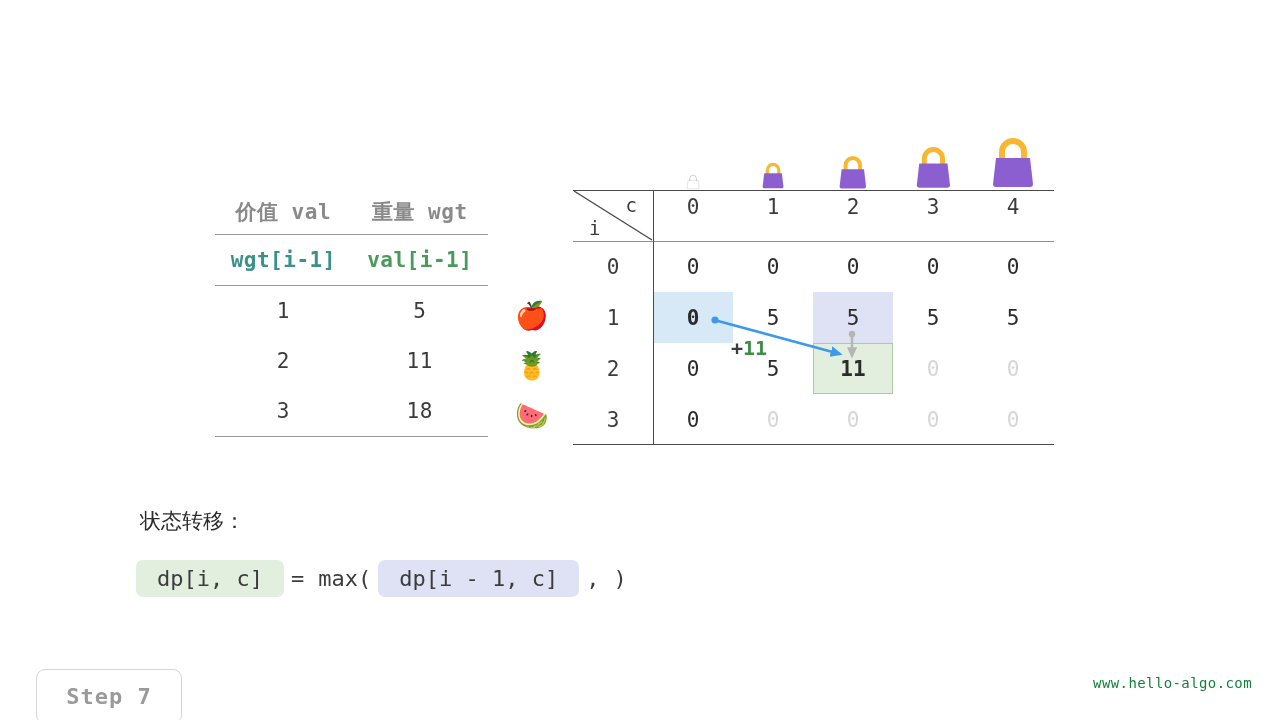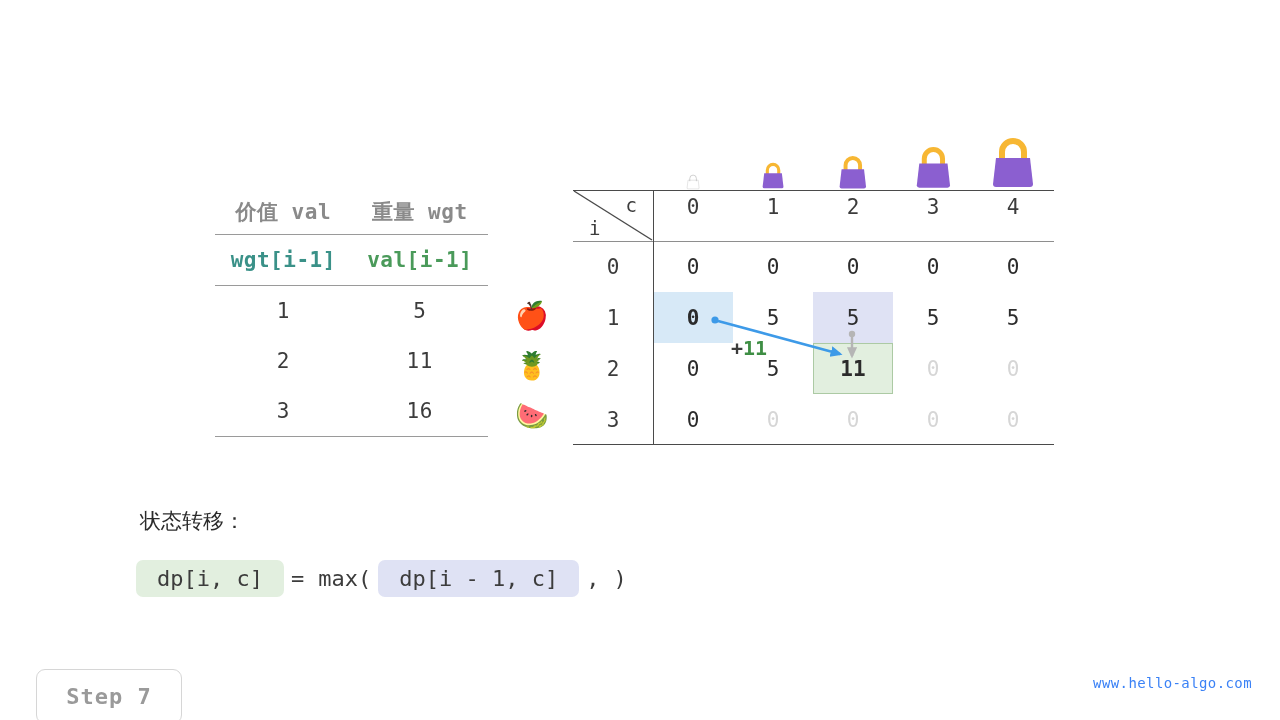--- a/index.html
+++ b/index.html
@@ -236,21 +236,21 @@
     font-size: 22px;
     font-weight: bold;
     color: #9a9a9a;
     letter-spacing: 1px;
   }
   #watermark {
     position: absolute;
     right: 28px;
     top: 675px;
     font-size: 14px;
-    color: #3b82f6;
+    color: #15803d;
     letter-spacing: 0.4px;
   }
 </style>
 </head>
 <body>
 
 <div class="stage">
 
   <div id="items-table">
     <div class="row head">
@@ -266,21 +266,21 @@
     <div class="row">
       <div class="cell num-cell">1</div>
       <div class="cell num-cell">5</div>
     </div>
     <div class="row">
       <div class="cell num-cell">2</div>
       <div class="cell num-cell">11</div>
     </div>
     <div class="row">
       <div class="cell num-cell">3</div>
-      <div class="cell num-cell">16</div>
+      <div class="cell num-cell">18</div>
     </div>
     <div class="hl"></div>
   </div>
 
   <div id="fruit-column">
     <div class="fruit">🍎</div>
     <div class="fruit">🍍</div>
     <div class="fruit">🍉</div>
   </div>
 

